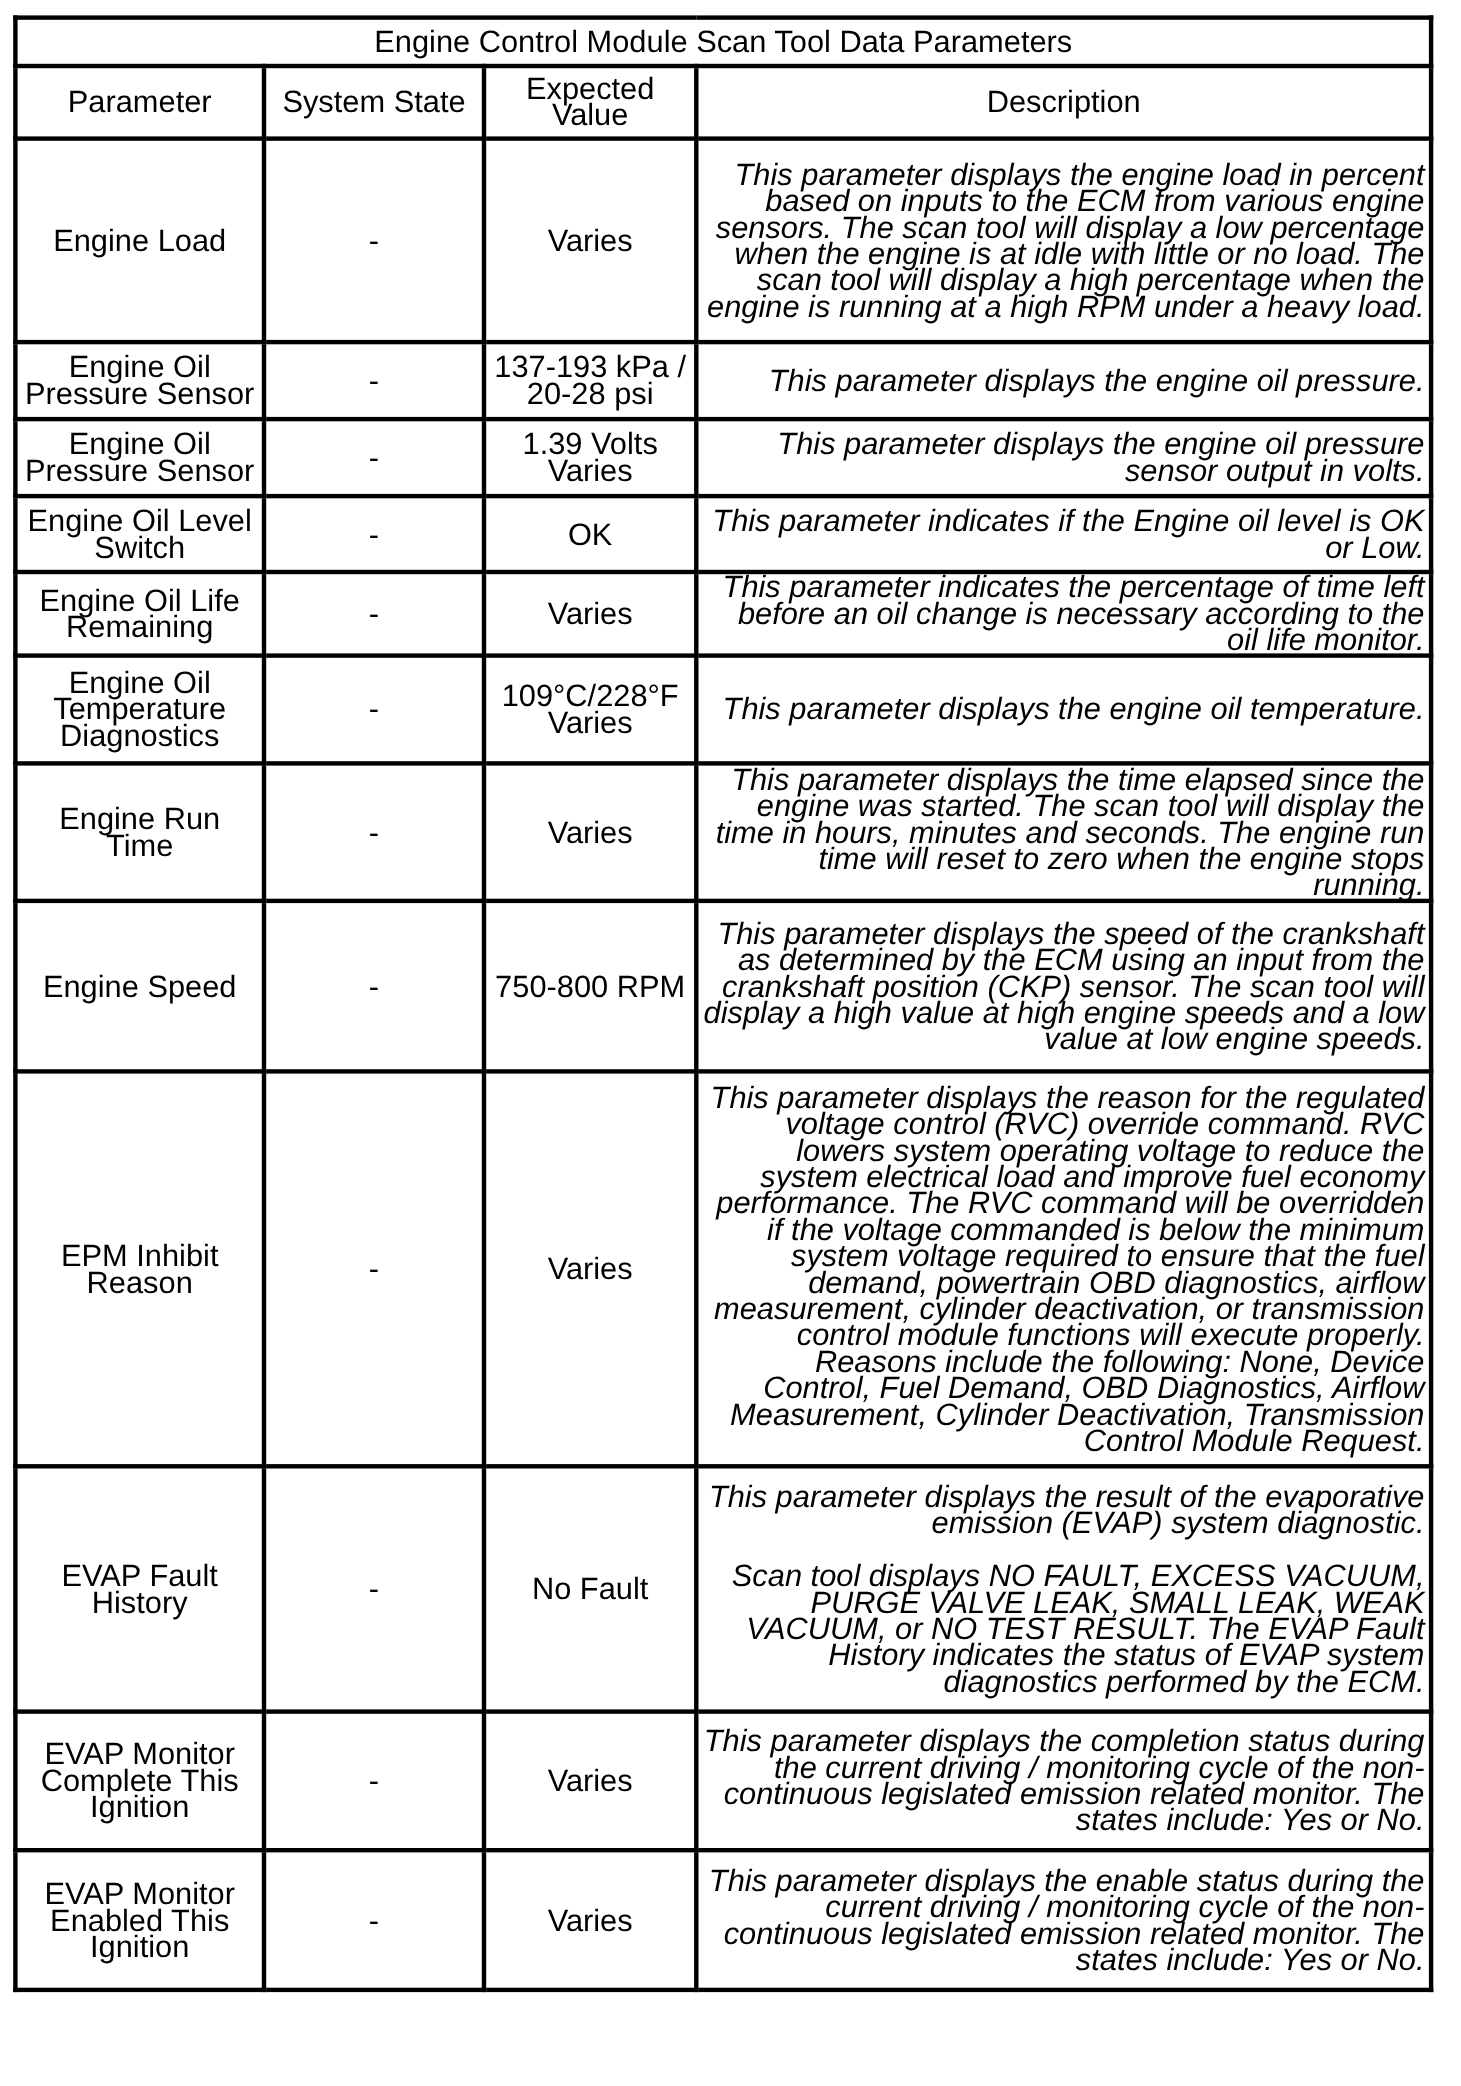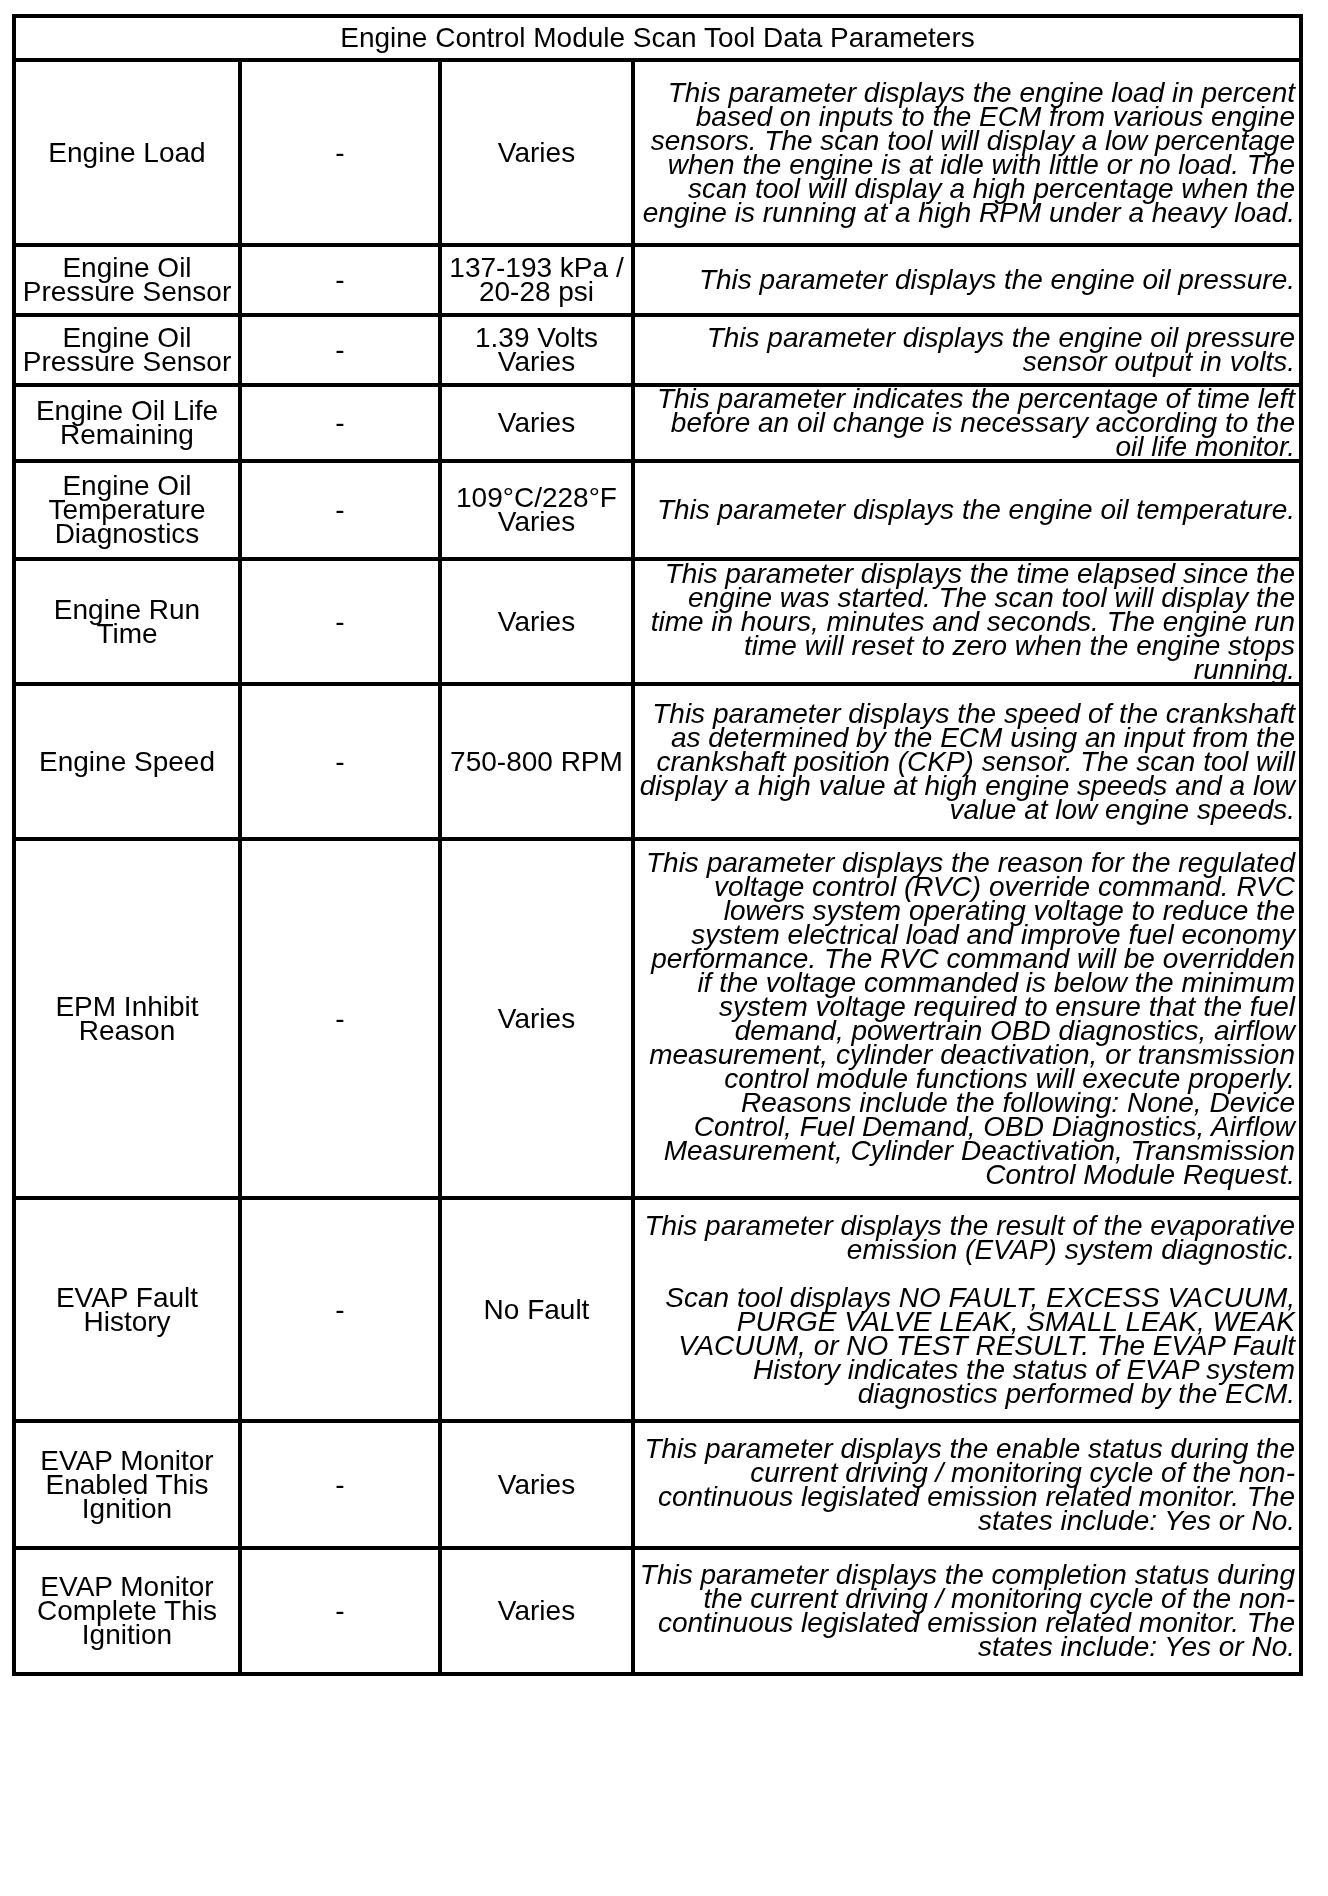--- a/index.html
+++ b/index.html
@@ -28,39 +28,51 @@
   <colgroup>
     <col style="width:226px">
     <col style="width:200px">
     <col style="width:193px">
     <col style="width:668px">
   </colgroup>
   <thead>
     <tr style="height:44px">
       <th class="title" colspan="4">Engine Control Module Scan Tool Data Parameters</th>
     </tr>
+    <tr style="height:66px">
+      <th class="hdr">Parameter</th>
+      <th class="hdr">System State</th>
+      <th class="hdr"><span>Expected</span><br><span>Value</span></th>
+      <th class="hdr">Description</th>
+    </tr>
   </thead>
   <tbody>
     <tr style="height:185px">
       <td class="param">Engine Load</td>
       <td class="state">-</td>
       <td class="expected">Varies</td>
       <td class="desc">This parameter displays the engine load in percent based on inputs to the ECM from various engine sensors. The scan tool will display a low percentage when the engine is at idle with little or no load. The scan tool will display a high percentage when the engine is running at a high RPM under a heavy load.</td>
     </tr>
     <tr style="height:70px">
       <td class="param">Engine Oil Pressure Sensor</td>
       <td class="state">-</td>
       <td class="expected">137-193 kPa / 20-28 psi</td>
       <td class="desc">This parameter displays the engine oil pressure.</td>
     </tr>
     <tr style="height:70px">
       <td class="param">Engine Oil Pressure Sensor</td>
       <td class="state">-</td>
       <td class="expected">1.39 Volts Varies</td>
       <td class="desc">This parameter displays the engine oil pressure sensor output in volts.</td>
+    </tr>
+    <tr style="height:69px">
+      <td class="param">Engine Oil Level Switch</td>
+      <td class="state">-</td>
+      <td class="expected">OK</td>
+      <td class="desc">This parameter indicates if the Engine oil level is OK or Low.</td>
     </tr>
     <tr style="height:71px">
       <td class="param">Engine Oil Life Remaining</td>
       <td class="state">-</td>
       <td class="expected">Varies</td>
       <td class="desc">This parameter indicates the percentage of time left before an oil change is necessary according to the oil life monitor.</td>
     </tr>
     <tr style="height:98px">
       <td class="param">Engine Oil Temperature Diagnostics</td>
       <td class="state">-</td>
@@ -84,26 +96,26 @@
       <td class="state">-</td>
       <td class="expected">Varies</td>
       <td class="desc">This parameter displays the reason for the regulated voltage control (RVC) override command. RVC lowers system operating voltage to reduce the system electrical load and improve fuel economy performance. The RVC command will be overridden if the voltage commanded is below the minimum system voltage required to ensure that the fuel demand, powertrain OBD diagnostics, airflow measurement, cylinder deactivation, or transmission control module functions will execute properly. Reasons include the following: None, Device Control, Fuel Demand, OBD Diagnostics, Airflow Measurement, Cylinder Deactivation, Transmission Control Module Request.</td>
     </tr>
     <tr style="height:223px">
       <td class="param">EVAP Fault History</td>
       <td class="state">-</td>
       <td class="expected">No Fault</td>
       <td class="desc"><span>This parameter displays the result of the evaporative emission (EVAP) system diagnostic.</span><span class="spacer"></span><span>Scan tool displays NO FAULT, EXCESS VACUUM, PURGE VALVE LEAK, SMALL LEAK, WEAK VACUUM, or NO TEST RESULT. The EVAP Fault History indicates the status of EVAP system diagnostics performed by the ECM.</span></td>
     </tr>
+    <tr style="height:126px">
+      <td class="param">EVAP Monitor Complete This Ignition</td>
+      <td class="state">-</td>
+      <td class="expected">Varies</td>
+      <td class="desc">This parameter displays the completion status during the current driving / monitoring cycle of the non-continuous legislated emission related monitor. The states include: Yes or No.</td>
+    </tr>
     <tr style="height:127px">
       <td class="param">EVAP Monitor Enabled This Ignition</td>
       <td class="state">-</td>
       <td class="expected">Varies</td>
       <td class="desc">This parameter displays the enable status during the current driving / monitoring cycle of the non-continuous legislated emission related monitor. The states include: Yes or No.</td>
     </tr>
-    <tr style="height:126px">
-      <td class="param">EVAP Monitor Complete This Ignition</td>
-      <td class="state">-</td>
-      <td class="expected">Varies</td>
-      <td class="desc">This parameter displays the completion status during the current driving / monitoring cycle of the non-continuous legislated emission related monitor. The states include: Yes or No.</td>
-    </tr>
   </tbody>
 </table>
 
 </body></html>

